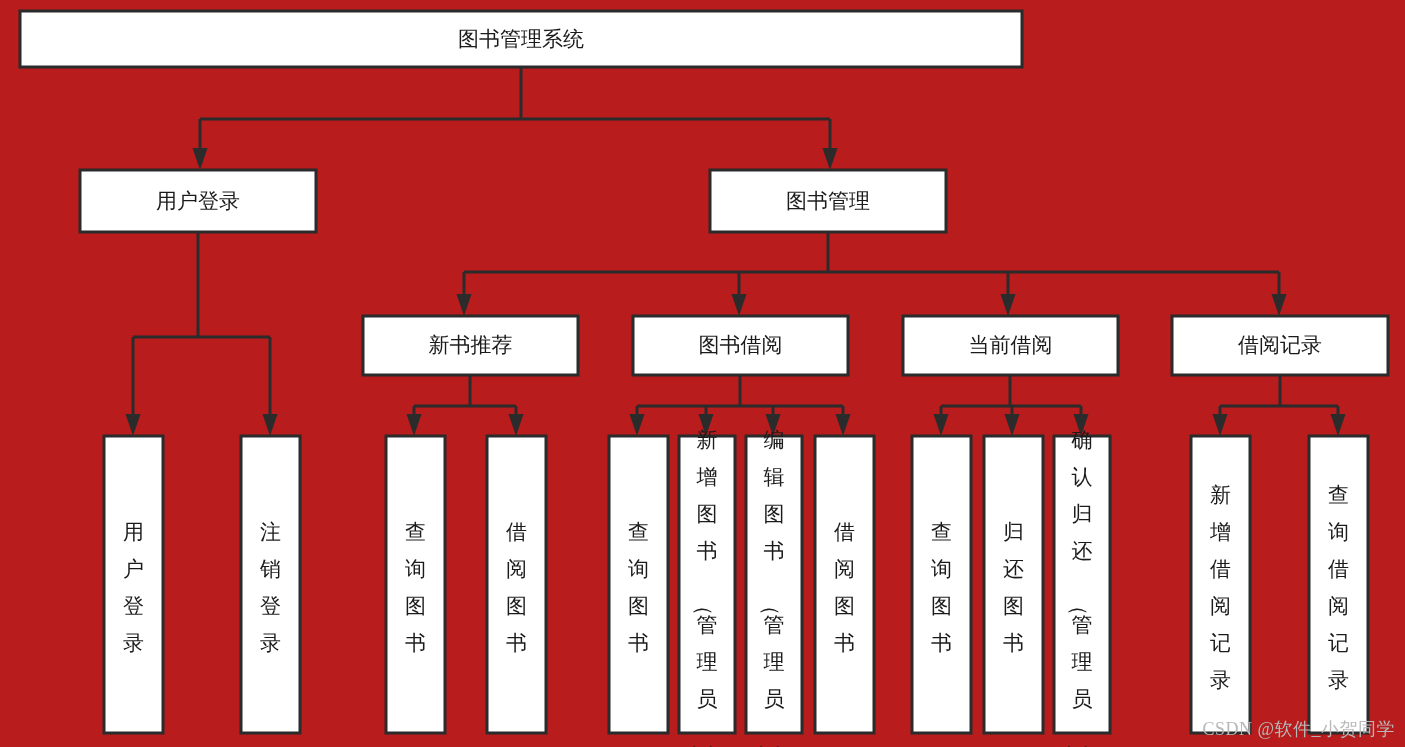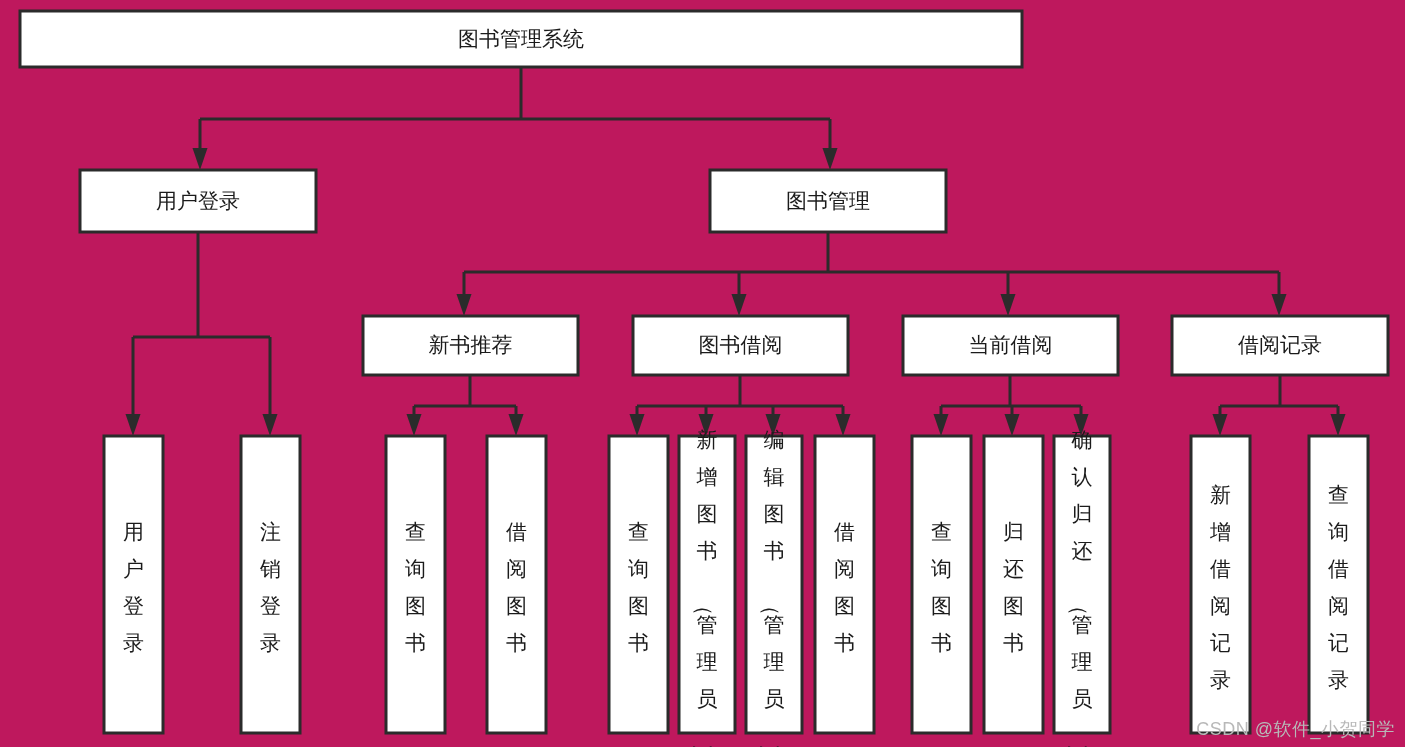--- a/index.html
+++ b/index.html
@@ -7,21 +7,21 @@
     padding: 0;
     background: #ffffff;
   }
   body {
     font-family: "Liberation Sans", "DejaVu Sans", sans-serif;
   }
   #diagram-root {
     position: relative;
     width: 1405px;
     height: 747px;
-    background: #be185d;
+    background: #b91c1c;
     overflow: hidden;
   }
   svg.diagram-canvas {
     position: absolute;
     left: 0;
     top: 0;
     width: 1405px;
     height: 747px;
     display: block;
   }
@@ -52,21 +52,21 @@
     stroke-linecap: butt;
   }
   .arrow-head {
     fill: #2b2b2b;
     stroke: none;
   }
   .watermark {
     position: absolute;
     right: 10px;
     bottom: 6px;
-    font-family: Liberation Sans, sans-serif;
+    font-family: Liberation Serif, serif;
     font-size: 18px;
     color: #b8b8b8;
     letter-spacing: 0.5px;
     user-select: none;
     pointer-events: none;
     white-space: nowrap;
   }
 </style>
 </head>
 <body>

